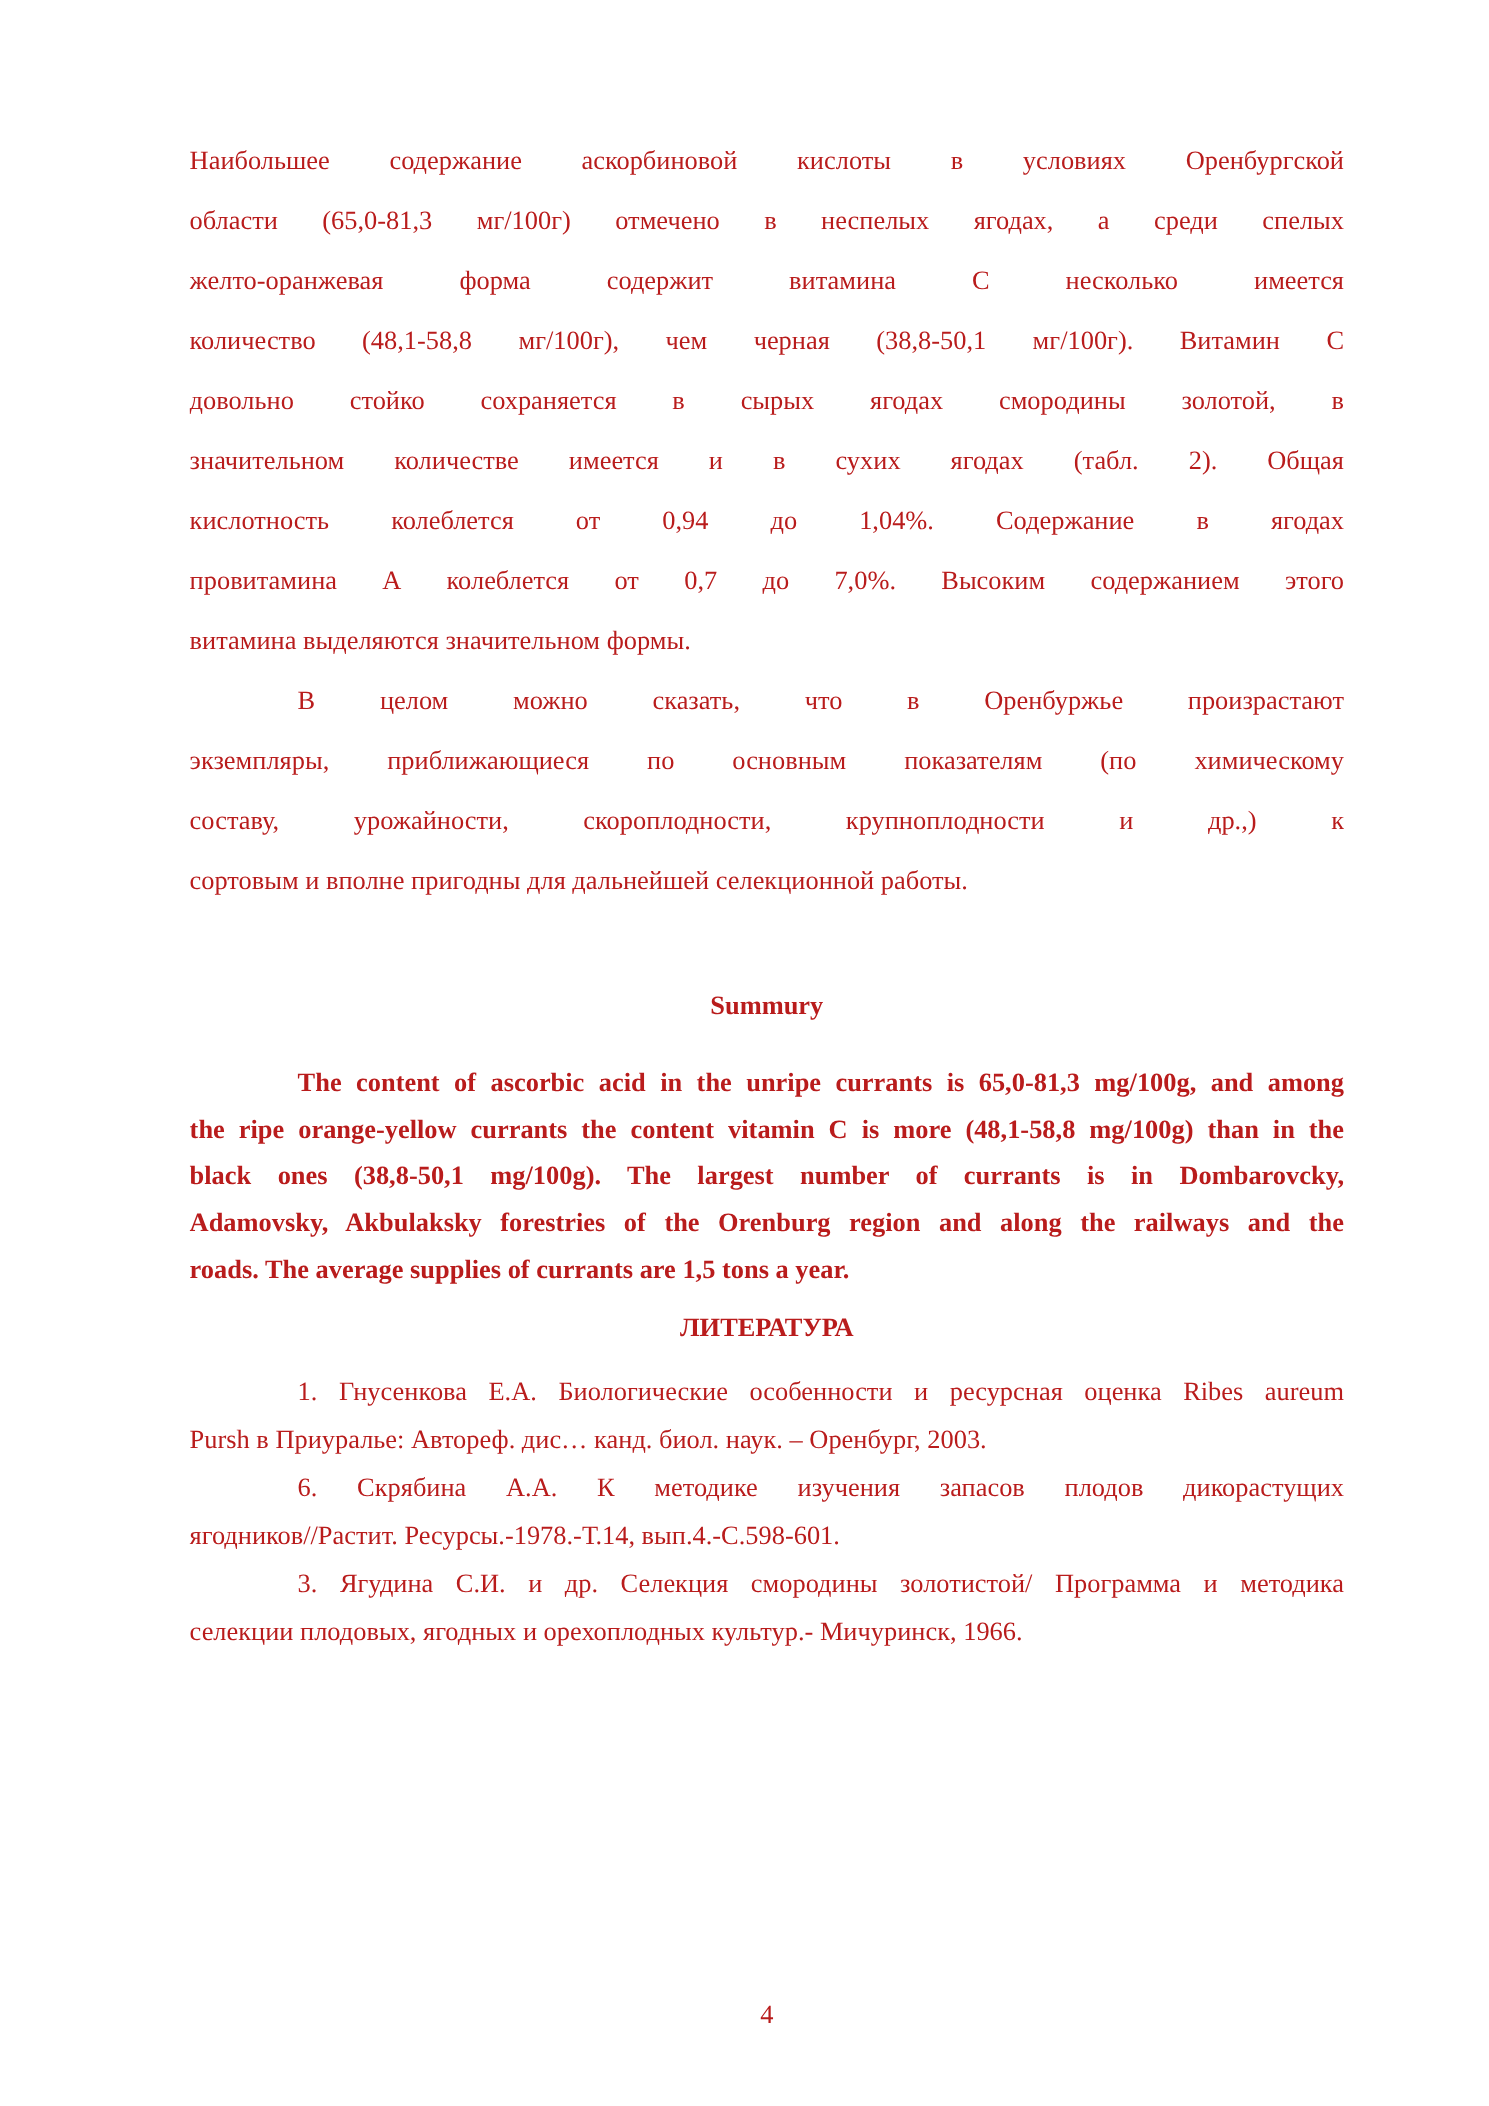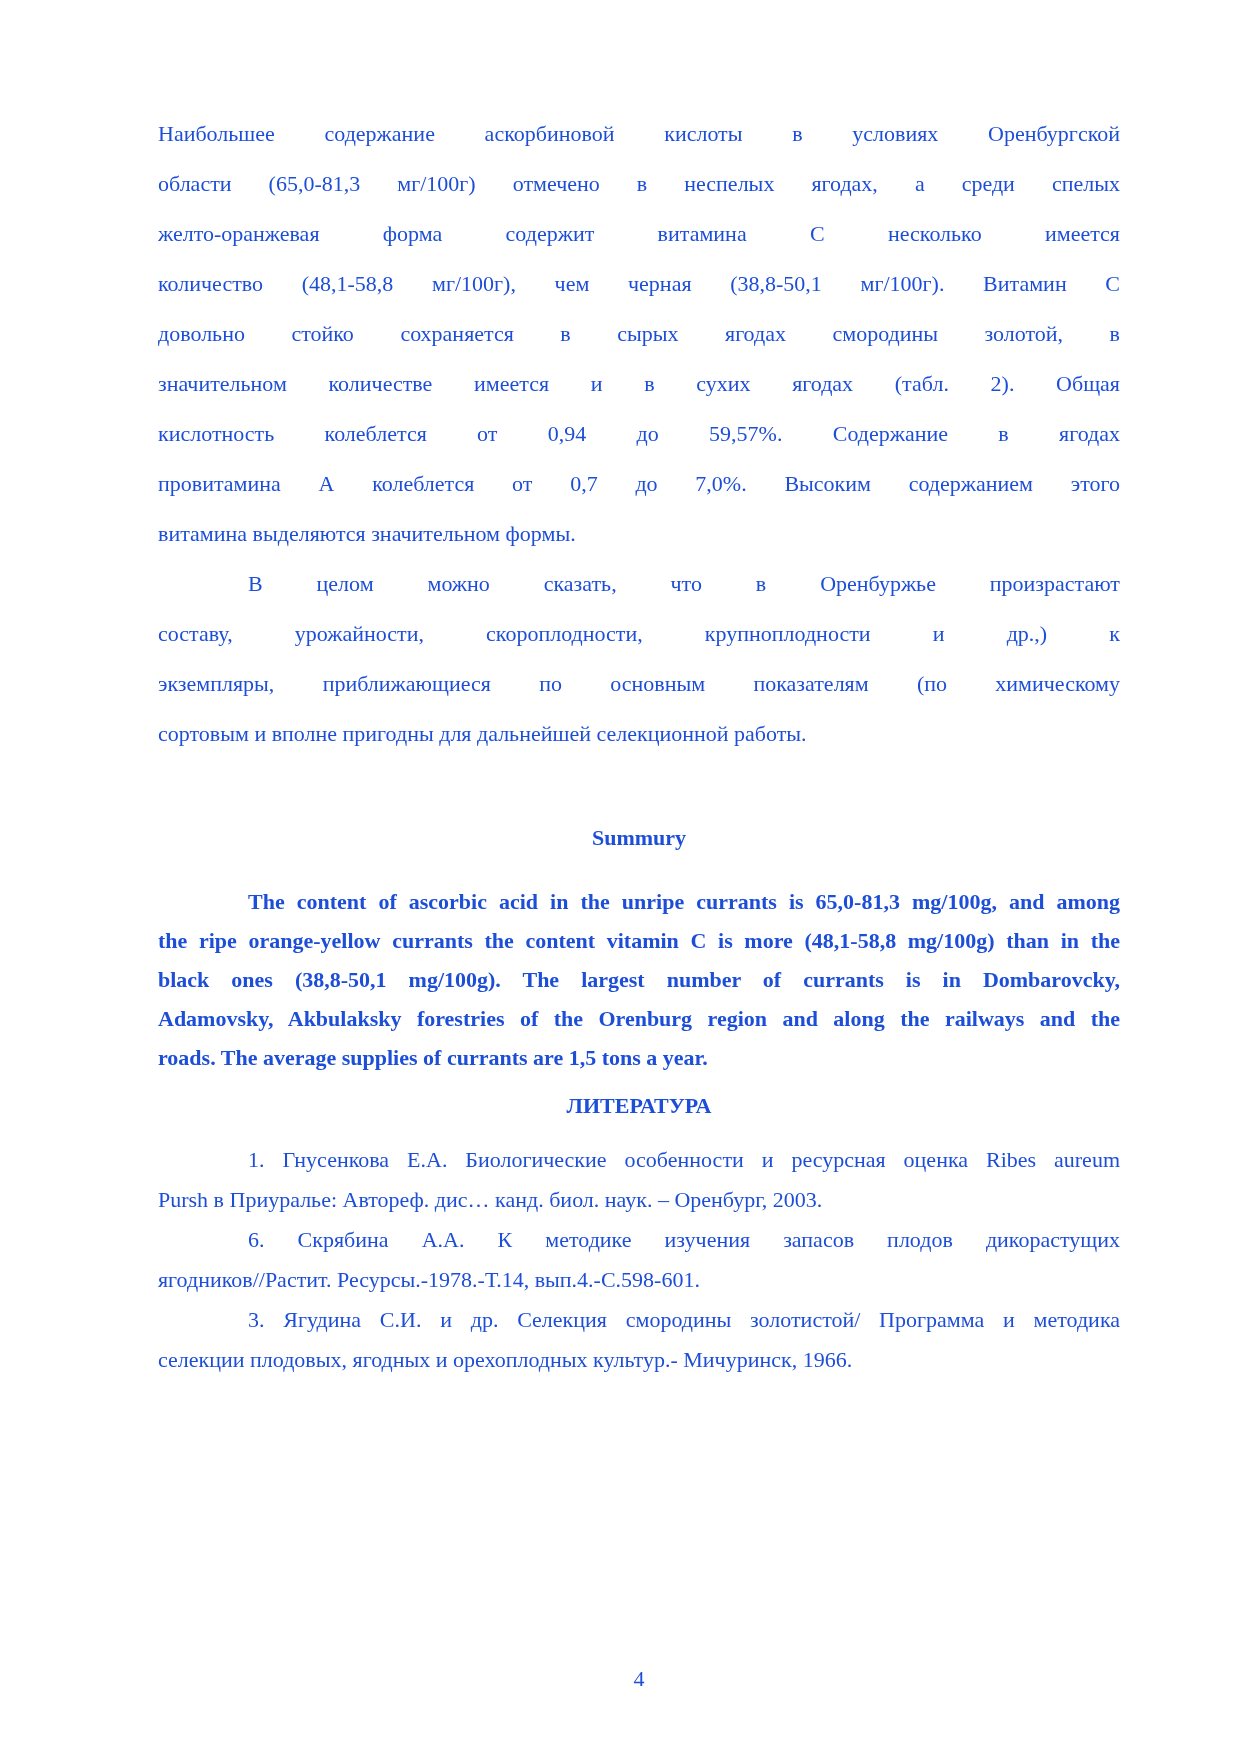--- a/index.html
+++ b/index.html
@@ -5,21 +5,21 @@
   html, body {
     margin: 0;
     padding: 0;
     background: #ffffff;
   }
   .page {
     position: relative;
     width: 1241px;
     height: 1755px;
     background: #ffffff;
-    color: #1d4ed8;
+    color: #b91c1c;
     font-family: "Liberation Serif", "DejaVu Serif", serif;
     font-size: 22px;
     overflow: hidden;
   }
   .content {
     position: absolute;
     left: 158px;
     top: 0;
     width: 962px;
     padding-top: 109px;
@@ -61,29 +61,29 @@
 <div class="page">
   <div class="content">
 
     <div class="para ru">
         <div class="tline">Наибольшее содержание аскорбиновой кислоты в условиях Оренбургской</div>
         <div class="tline">области (65,0-81,3 мг/100г) отмечено в неспелых ягодах, а среди спелых</div>
         <div class="tline">желто-оранжевая форма содержит витамина С несколько имеется</div>
         <div class="tline">количество (48,1-58,8 мг/100г), чем черная (38,8-50,1 мг/100г). Витамин С</div>
         <div class="tline">довольно стойко сохраняется в сырых ягодах смородины золотой, в</div>
         <div class="tline">значительном количестве имеется и в сухих ягодах (табл. 2).  Общая</div>
-        <div class="tline">кислотность колеблется от 0,94 до 59,57%. Содержание в ягодах</div>
+        <div class="tline">кислотность колеблется от 0,94 до 1,04%. Содержание в ягодах</div>
         <div class="tline">провитамина А колеблется от 0,7 до 7,0%. Высоким содержанием этого</div>
         <div class="tline">витамина выделяются значительном  формы.</div>
       </div>
 
     <div class="para ru indent">
         <div class="tline">В целом можно сказать, что в Оренбуржье произрастают</div>
+        <div class="tline">экземпляры, приближающиеся по основным показателям (по химическому</div>
         <div class="tline">составу, урожайности, скороплодности, крупноплодности и др.,) к</div>
-        <div class="tline">экземпляры, приближающиеся по основным показателям (по химическому</div>
         <div class="tline">сортовым и вполне пригодны для дальнейшей селекционной работы.</div>
       </div>
 
     <div class="heading heading-summary">Summury</div>
 
     <div class="para en indent para-en">
         <div class="tline">The content of ascorbic acid in the unripe currants is 65,0-81,3 mg/100g, and among</div>
         <div class="tline">the ripe orange-yellow currants the content vitamin C is more (48,1-58,8 mg/100g) than in the</div>
         <div class="tline">black ones (38,8-50,1 mg/100g). The largest number of currants is in Dombarovcky,</div>
         <div class="tline">Adamovsky, Akbulaksky forestries of the Orenburg region and along the railways and the</div>

